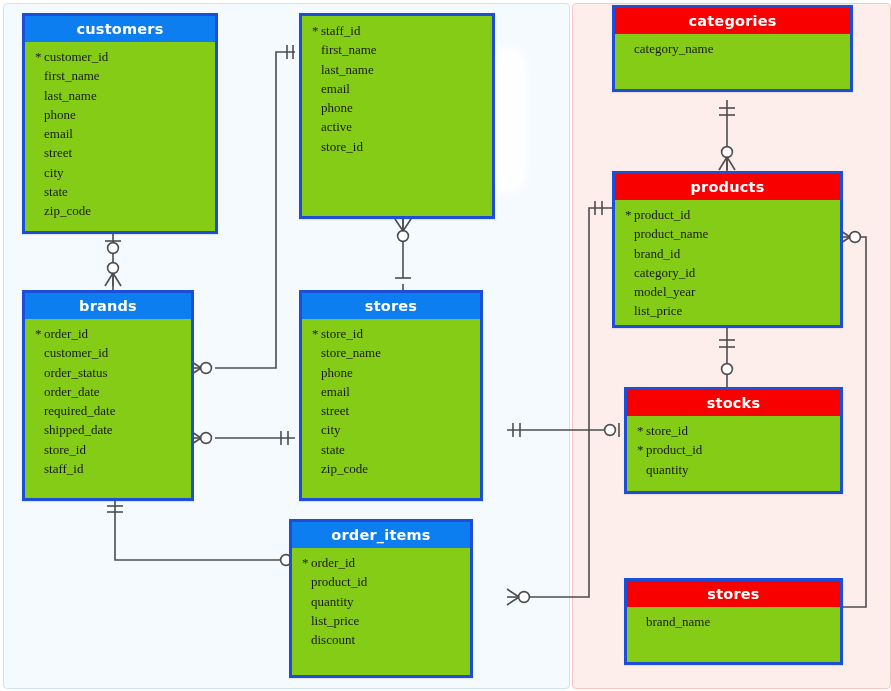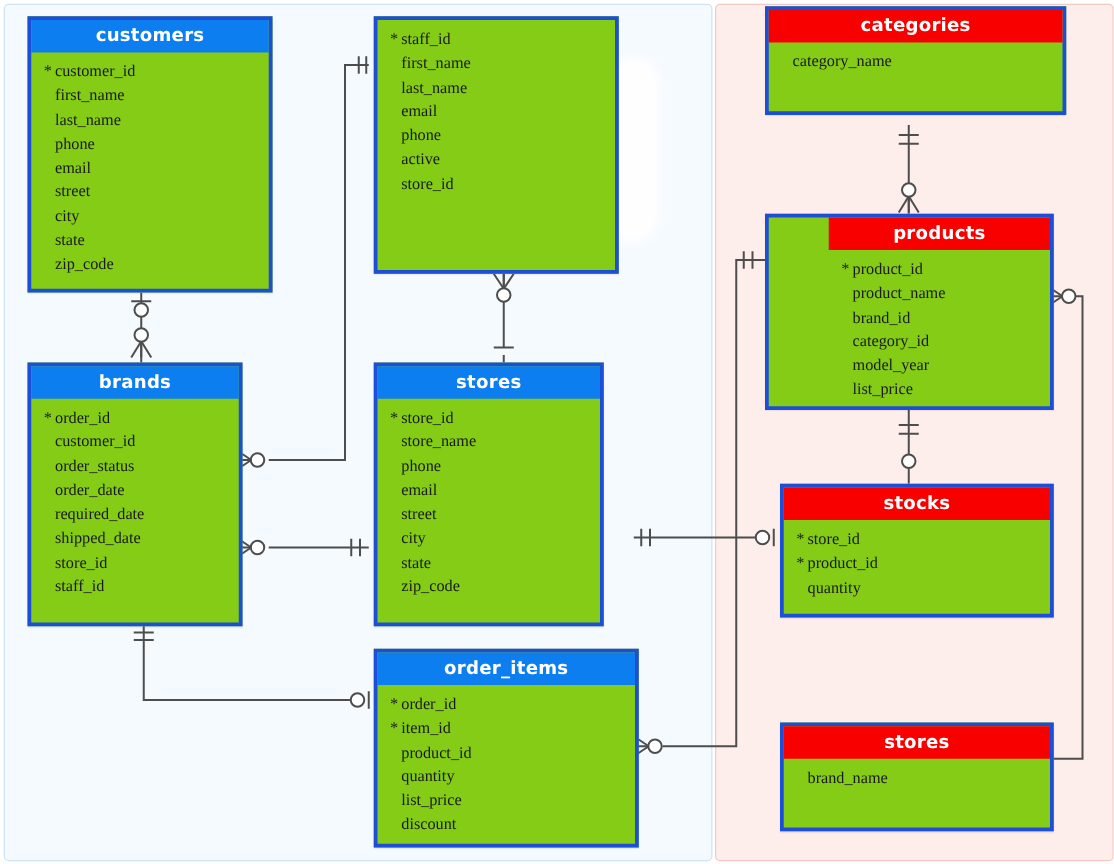--- a/index.html
+++ b/index.html
@@ -36,23 +36,23 @@
   .attr{font-size:13px;color:#1a1a1a;line-height:19.3px;padding-left:10px;
         white-space:nowrap;}
   .attr .pk{display:inline-block;width:9px;color:#1a1a1a;}
   .attr .pk.blank{color:transparent;}
 
   
   #tbl-customers  {left:22px; top:13px;  width:196px; height:221px;}
   #tbl-staffs     {left:299px;top:13px;  width:196px; height:206px;}
   #tbl-orders     {left:22px; top:290px; width:172px; height:211px;}
   #tbl-stores     {left:299px;top:290px; width:184px; height:211px;}
-  #tbl-order-items{left:299px;top:519px; width:212px; height:159px;}
+  #tbl-order-items{left:289px;top:519px; width:184px; height:159px;}
   #tbl-categories {left:612px;top:5px;  width:241px; height:87px;}
-  #tbl-products   {left:612px;top:171px; width:231px; height:157px;padding-left:48px;}
+  #tbl-products   {left:612px;top:171px; width:231px; height:157px;}
   #tbl-stocks     {left:624px;top:387px; width:219px; height:107px;}
   #tbl-brands     {left:624px;top:578px; width:219px; height:87px;}
 </style>
 </head>
 <body>
 
 <div id="canvas">
 
   <div class="panel panel-sales"></div>
   <div class="panel panel-production"></div>
@@ -209,21 +209,20 @@
       <div class="attr"><span class="pk blank">*</span><span>city</span></div>
       <div class="attr"><span class="pk blank">*</span><span>state</span></div>
       <div class="attr"><span class="pk blank">*</span><span>zip_code</span></div>
     </div>
   </div>
 
   <div class="entity sales" id="tbl-order-items">
     <div class="ehead">order_items</div>
     <div class="ebody">
       <div class="attr"><span class="pk">*</span><span>order_id</span></div>
-      <div class="attr"><span class="pk">*</span><span>item_id</span></div>
       <div class="attr"><span class="pk blank">*</span><span>product_id</span></div>
       <div class="attr"><span class="pk blank">*</span><span>quantity</span></div>
       <div class="attr"><span class="pk blank">*</span><span>list_price</span></div>
       <div class="attr"><span class="pk blank">*</span><span>discount</span></div>
     </div>
   </div>
 
   <div class="entity production" id="tbl-categories">
     <div class="ehead">categories</div>
     <div class="ebody">

